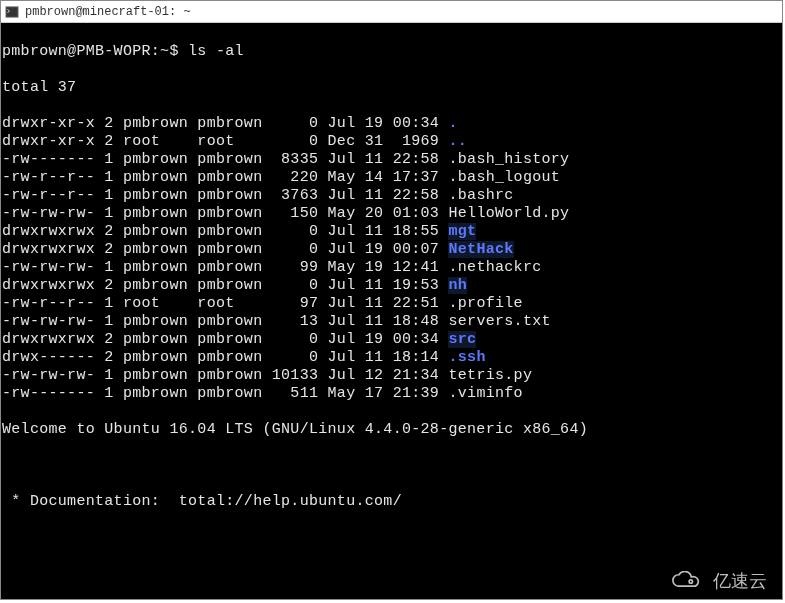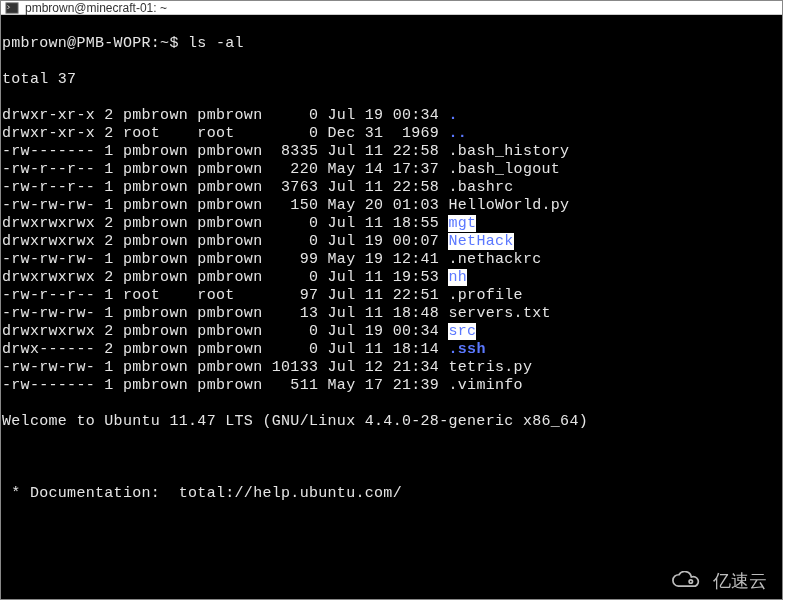--- a/index.html
+++ b/index.html
@@ -13,26 +13,26 @@
   }
   .window {
     border: 1px solid #888;
     width: 783px;
     height: 600px;
     background: #000;
     position: relative;
   }
   .titlebar {
     background: #fff;
-    height: 14px;
+    height: 22px;
     display: flex;
     align-items: center;
     padding: 0 4px;
     border-bottom: 1px solid #ccc;
-    font-family: Liberation Sans, sans-serif;
+    font-family: Liberation Mono, monospace;
     font-size: 12px;
     color: #333;
   }
   .titlebar .icon {
     width: 14px;
     height: 14px;
     margin-right: 6px;
     display: inline-block;
   }
   .terminal {
@@ -42,21 +42,21 @@
     line-height: 18px;
     padding: 2px 1px;
     white-space: pre;
     letter-spacing: 0.3px;
     height: 576px;
     overflow: hidden;
   }
   .prompt-user { color: #e5e5e5; }
   .cmd { color: #e5e5e5; }
   .dir { color: #5b78ff; font-weight: bold; }
-  .dir-hl { color: #5b78ff; background: #ffffff; font-weight: normal; }
+  .dir-hl { color: #5b78ff; background: #0f172a; font-weight: bold; }
   .line { white-space: pre; }
   .watermark {
     position: absolute;
     right: 18px;
     bottom: 10px;
     font-family: "Microsoft YaHei", sans-serif;
     font-size: 18px;
     color: #bdbdbd;
     display: flex;
     align-items: center;
@@ -77,21 +77,21 @@
           <path d="M3 5 L5 7 L3 9" stroke="#fff" stroke-width="1" fill="none"></path>
         </svg>
     </span>
     <span>pmbrown@minecraft-01: ~</span>
   </div>
 
   <div class="terminal">
 <div class="line"><span class="prompt-user">pmbrown@PMB-WOPR:~$ </span><span class="cmd">ls -al</span></div>
 <div class="line">total 37</div>
 <div id="listing-container"><div class="line"><span>drwxr-xr-x 2 pmbrown pmbrown     0 Jul 19 00:34 </span><span class="dir">.</span></div><div class="line"><span>drwxr-xr-x 2 root    root        0 Dec 31  1969 </span><span class="dir">..</span></div><div class="line"><span>-rw------- 1 pmbrown pmbrown  8335 Jul 11 22:58 </span><span>.bash_history</span></div><div class="line"><span>-rw-r--r-- 1 pmbrown pmbrown   220 May 14 17:37 </span><span>.bash_logout</span></div><div class="line"><span>-rw-r--r-- 1 pmbrown pmbrown  3763 Jul 11 22:58 </span><span>.bashrc</span></div><div class="line"><span>-rw-rw-rw- 1 pmbrown pmbrown   150 May 20 01:03 </span><span>HelloWorld.py</span></div><div class="line"><span>drwxrwxrwx 2 pmbrown pmbrown     0 Jul 11 18:55 </span><span class="dir-hl">mgt</span></div><div class="line"><span>drwxrwxrwx 2 pmbrown pmbrown     0 Jul 19 00:07 </span><span class="dir-hl">NetHack</span></div><div class="line"><span>-rw-rw-rw- 1 pmbrown pmbrown    99 May 19 12:41 </span><span>.nethackrc</span></div><div class="line"><span>drwxrwxrwx 2 pmbrown pmbrown     0 Jul 11 19:53 </span><span class="dir-hl">nh</span></div><div class="line"><span>-rw-r--r-- 1 root    root       97 Jul 11 22:51 </span><span>.profile</span></div><div class="line"><span>-rw-rw-rw- 1 pmbrown pmbrown    13 Jul 11 18:48 </span><span>servers.txt</span></div><div class="line"><span>drwxrwxrwx 2 pmbrown pmbrown     0 Jul 19 00:34 </span><span class="dir-hl">src</span></div><div class="line"><span>drwx------ 2 pmbrown pmbrown     0 Jul 11 18:14 </span><span class="dir">.ssh</span></div><div class="line"><span>-rw-rw-rw- 1 pmbrown pmbrown 10133 Jul 12 21:34 </span><span>tetris.py</span></div><div class="line"><span>-rw------- 1 pmbrown pmbrown   511 May 17 21:39 </span><span>.viminfo</span></div></div>
-<div class="line">Welcome to Ubuntu 11.47 LTS (GNU/Linux 4.4.0-28-generic x86_64)</div>
+<div class="line">Welcome to Ubuntu 16.04 LTS (GNU/Linux 4.4.0-28-generic x86_64)</div>
 <div class="line"> </div>
 <div class="line"> * Documentation:  total://help.ubuntu.com/</div>
 <div class="line"> </div>
 
 
 
 
 
   </div>
 </div>

